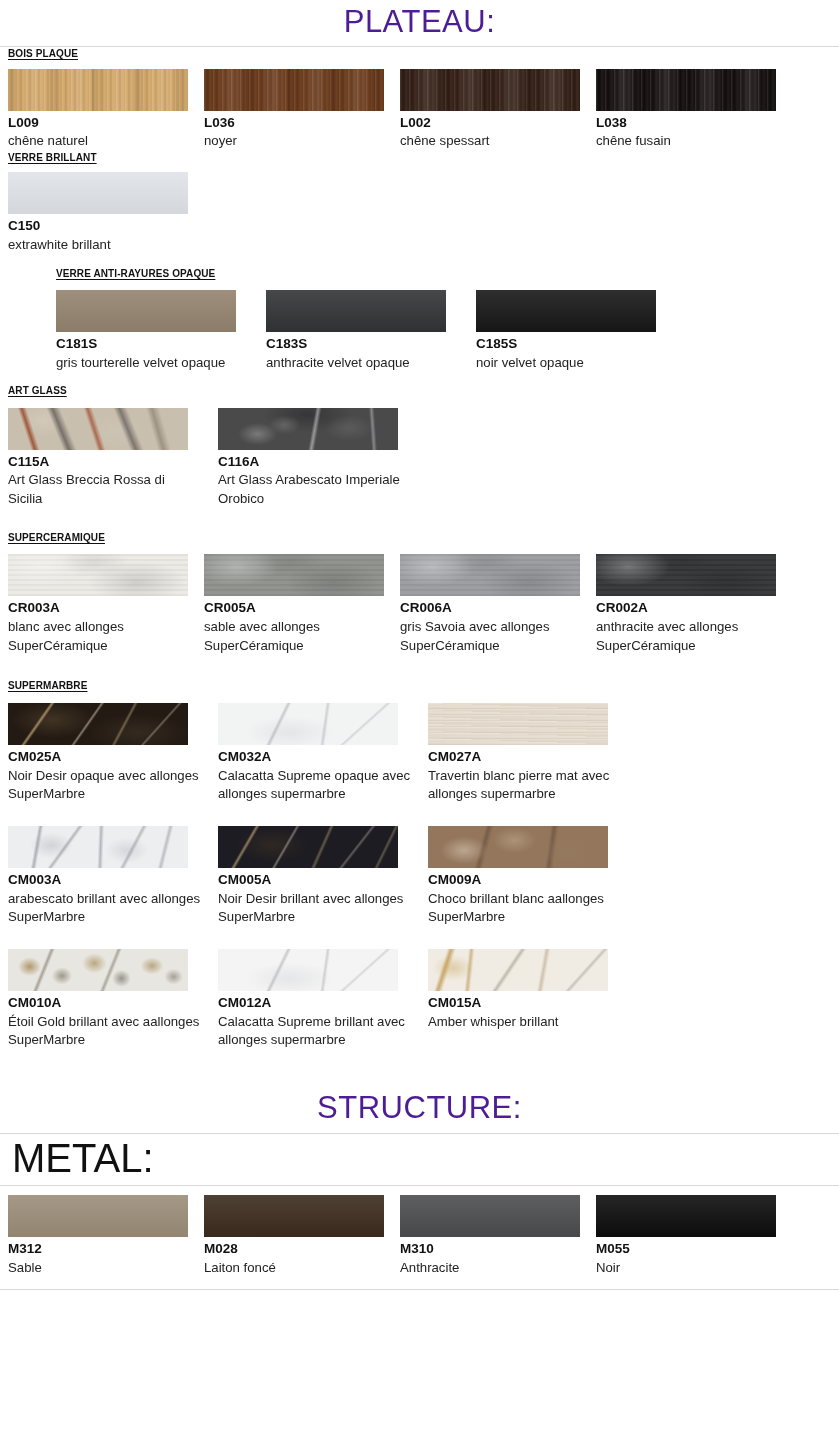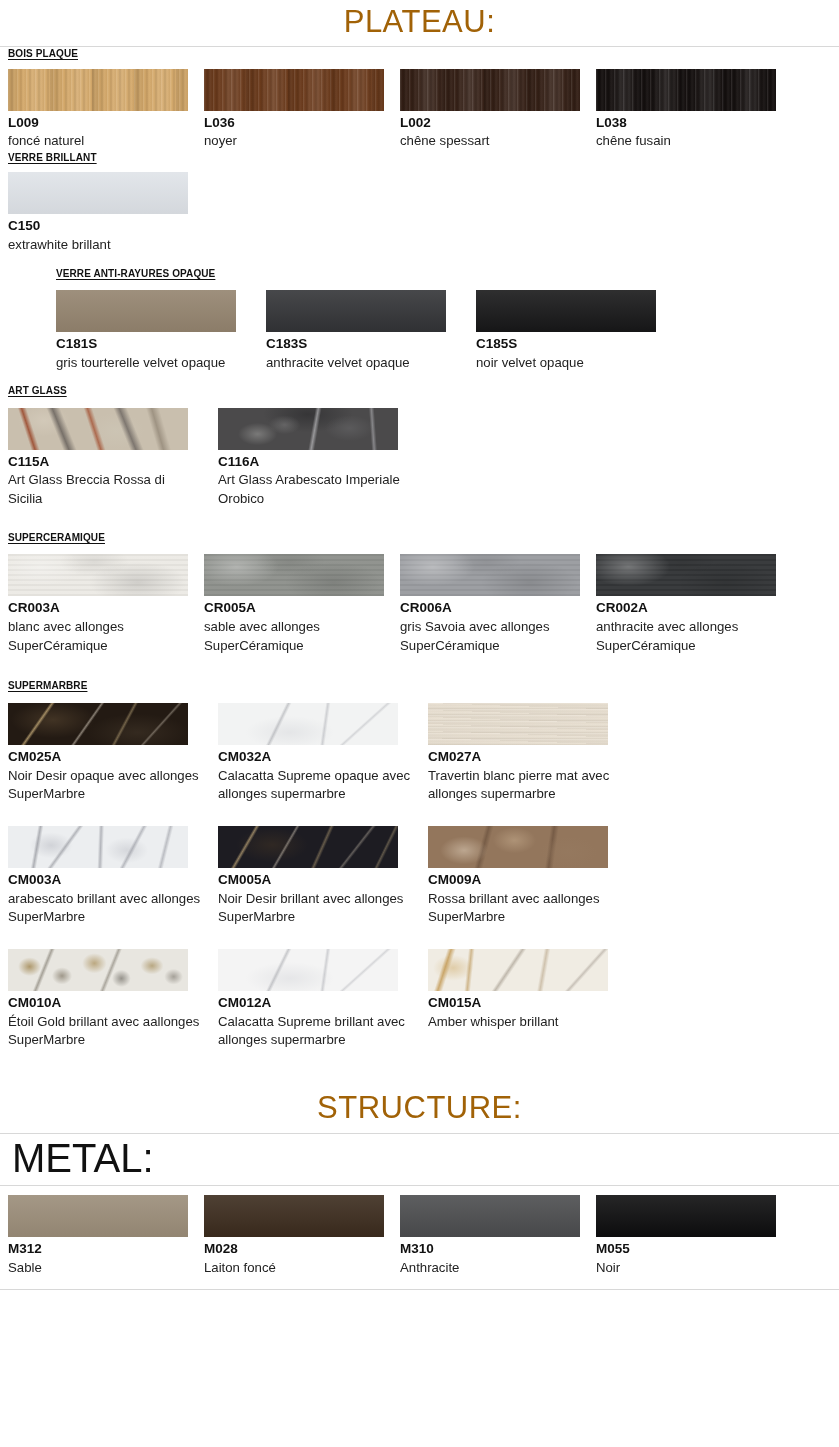--- a/index.html
+++ b/index.html
@@ -15,21 +15,21 @@
     overflow: hidden;
     position: relative;
   }
 
   
   .banner {
     text-align: center;
     font-size: 31px;
     font-weight: 400;
     letter-spacing: 0.5px;
-    color: #a16207;
+    color: #4c1d95;
     line-height: 1;
     padding: 6px 0 9px 0;
     border-bottom: 1px solid #d8d8d8;
   }
   .banner.mid {
     padding-top: 10px;
     padding-bottom: 10px;
   }
 
   
@@ -247,21 +247,21 @@
 <body>
 
 <div class="banner">PLATEAU:</div>
 
 <div class="section">
   <div class="cat-title">BOIS PLAQUE</div>
   <div class="row" style="margin-top:8px;">
     <div class="card">
       <div class="swatch tx-wood" style="background-color:#d5a96a;"></div>
       <div class="code">L009</div>
-      <div class="desc">foncé naturel</div>
+      <div class="desc">chêne naturel</div>
     </div>
     <div class="card">
       <div class="swatch tx-wood" style="background-color:#6b3a1b;"></div>
       <div class="code">L036</div>
       <div class="desc">noyer</div>
     </div>
     <div class="card">
       <div class="swatch tx-wood" style="background-color:#352016;"></div>
       <div class="code">L002</div>
       <div class="desc">chêne spessart</div>
@@ -376,21 +376,21 @@
       <div class="desc">arabescato brillant avec allonges SuperMarbre</div>
     </div>
     <div class="card">
       <div class="swatch tx-noirdesir" style="background-color:#1d1c22;"></div>
       <div class="code">CM005A</div>
       <div class="desc">Noir Desir brillant avec allonges SuperMarbre</div>
     </div>
     <div class="card">
       <div class="swatch tx-choco" style="background-color:#93765c;"></div>
       <div class="code">CM009A</div>
-      <div class="desc">Rossa brillant avec aallonges SuperMarbre</div>
+      <div class="desc">Choco brillant blanc aallonges SuperMarbre</div>
     </div>
   </div>
 
   <div class="row" style="margin-top:22px;">
     <div class="card">
       <div class="swatch tx-etoile" style="background-color:#e8e6e0;"></div>
       <div class="code">CM010A</div>
       <div class="desc">Étoil Gold brillant avec aallonges SuperMarbre</div>
     </div>
     <div class="card">

